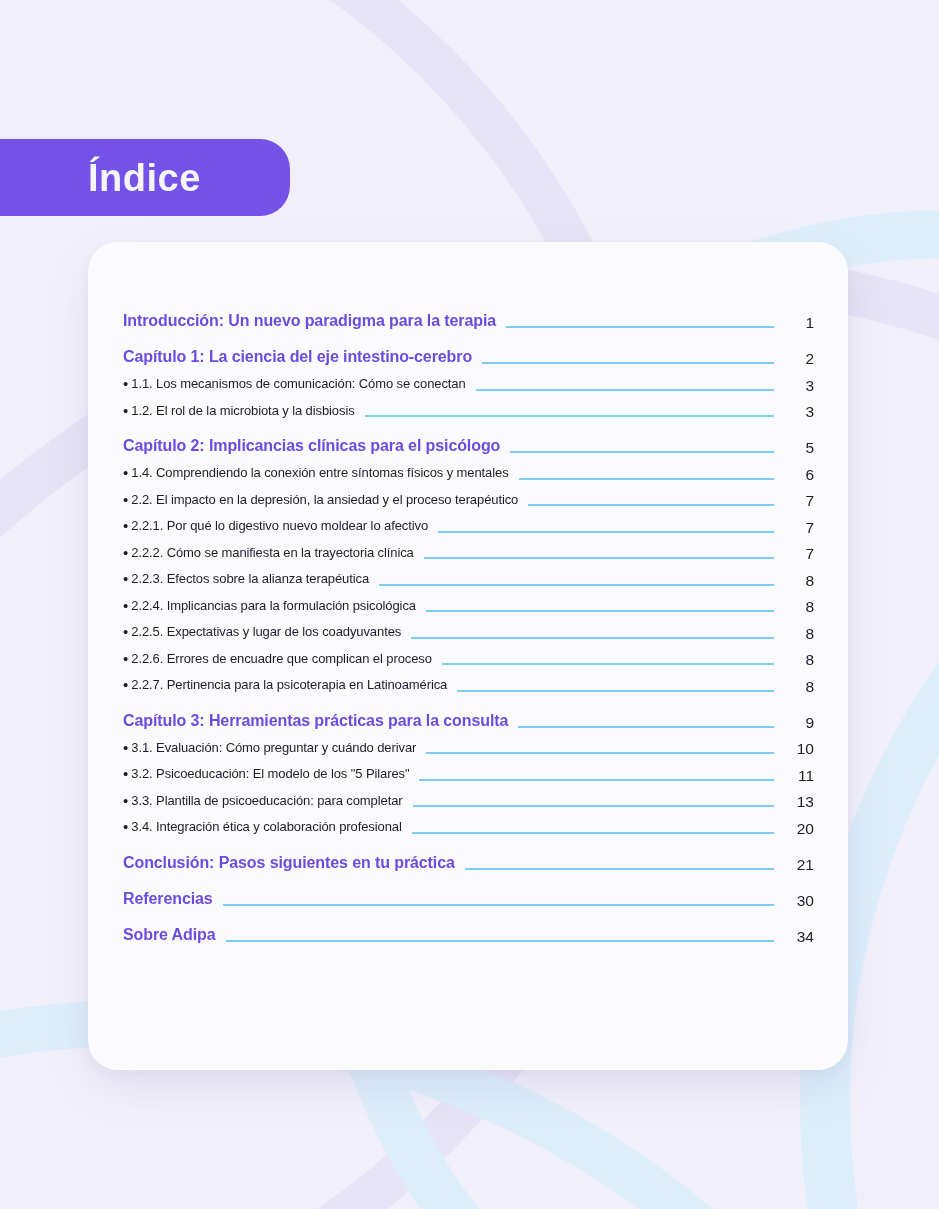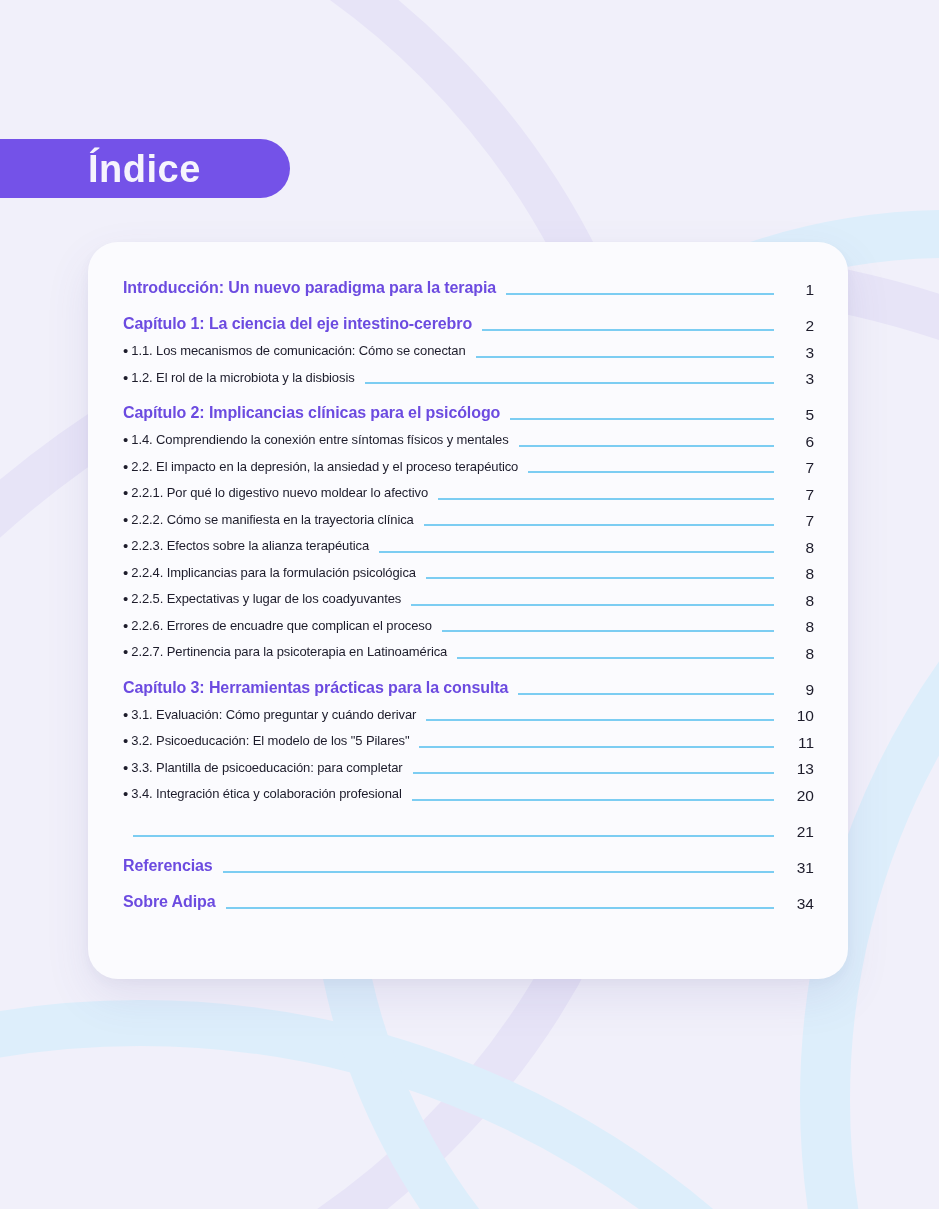--- a/index.html
+++ b/index.html
@@ -26,43 +26,43 @@
   .ring{ position:absolute; border-radius:50%; pointer-events:none; }
   .ring.lav1{ left:-360px; top:248px;  width:2000px; height:2000px; border:44px solid var(--curve-lavender); }
   .ring.lav2{ left:-880px; top:-180px; width:1560px; height:1560px; border:42px solid var(--curve-lavender); }
   .ring.blue1{ left:310px;  top:210px;  width:1280px; height:1280px; border:48px solid var(--curve-blue); }
   .ring.blue2{ left:800px;  top:340px;  width:1520px; height:1520px; border:50px solid var(--curve-blue); }
   .ring.blue3{ left:-750px; top:1000px; width:1780px; height:1780px; border:46px solid var(--curve-blue); }
 
   
   .title-pill{
     position:absolute; left:0; top:139px;
-    width:290px; height:59px;
+    width:290px; height:77px;
     background:var(--accent-purple);
     border-radius:0 30px 30px 0;
     display:flex; align-items:center;
     padding-left:88px;
     z-index:3;
   }
   .title-pill h1{
     color:#f6f4fd;
     font-size:38px;
     font-weight:700;
     letter-spacing:0.5px;
     line-height:1;
   }
 
   
   .card{
     position:absolute; left:88px; top:242px;
-    width:760px; height:737px;
+    width:760px; height:828px;
     background:var(--card-bg);
     border-radius:30px;
     box-shadow:0 18px 45px rgba(90,80,160,0.10), 0 4px 12px rgba(40,40,90,0.04);
-    padding:33px 34px 48px 35px;
+    padding:66px 34px 48px 35px;
     z-index:2;
   }
   .toc-list{ display:block; }
   .toc-row{
     display:flex; align-items:center;
     height:26.5px;
     white-space:nowrap;
   }
   .toc-row.toc-section{ margin-top:9.5px; }
   .toc-row:first-child{ margin-top:0; }
@@ -218,27 +218,28 @@
           <span class="leader"></span>
           <span class="page-num">13</span>
         </div>
         <div class="toc-row toc-item">
           <span class="bullet">•</span>
           <span class="toc-label">3.4. Integración ética y colaboración profesional</span>
           <span class="leader"></span>
           <span class="page-num">20</span>
         </div>
         <div class="toc-row toc-section">
+          <span class="toc-label">Conclusión: Pasos siguientes en tu práctica</span>
           <span class="leader"></span>
           <span class="page-num">21</span>
         </div>
         <div class="toc-row toc-section">
           <span class="toc-label">Referencias</span>
           <span class="leader"></span>
-          <span class="page-num">31</span>
+          <span class="page-num">30</span>
         </div>
         <div class="toc-row toc-section">
           <span class="toc-label">Sobre Adipa</span>
           <span class="leader"></span>
           <span class="page-num">34</span>
         </div>
       </div>
   </div>
 
 </div>

